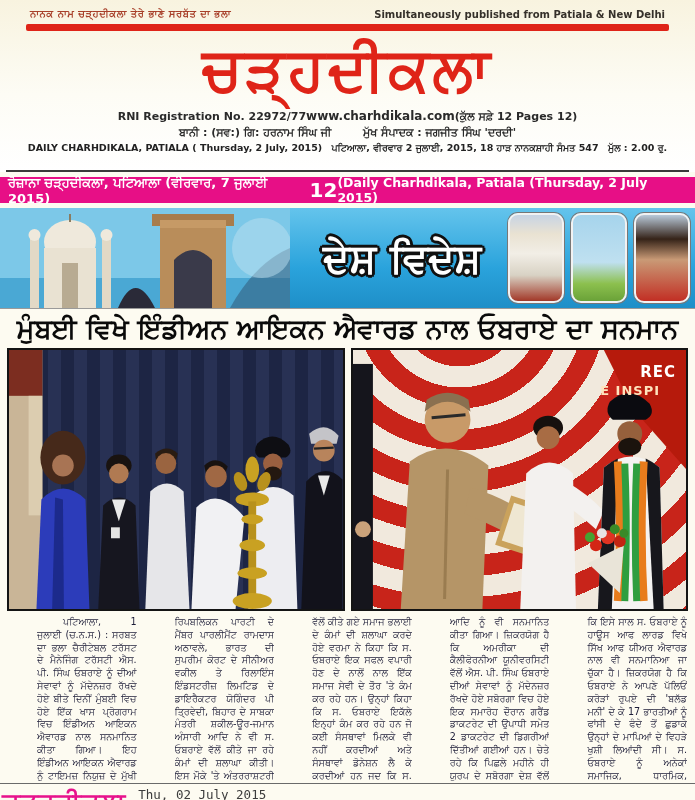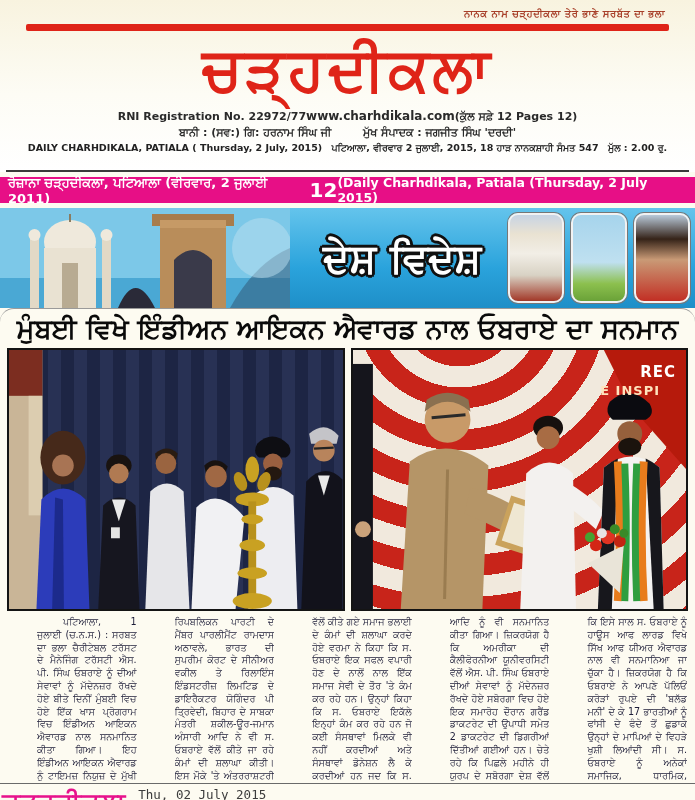--- a/index.html
+++ b/index.html
@@ -6,21 +6,21 @@
   html,body { width:695px; height:800px; }
   body {
     font-family:"DejaVu Sans", sans-serif;
     background:#fdfbf1;
     color:#1b1b1b;
     overflow:hidden;
     position:relative;
   }
   
   .masthead { padding-top:7px; background:linear-gradient(180deg,#f8f3df 0%, #fdfcf5 55%, #ffffff 100%); }
-  .mast-top { display:flex; justify-content:space-between; align-items:flex-end; padding:1px 30px 0 30px;flex-direction:column; }
+  .mast-top { display:flex; justify-content:space-between; align-items:flex-end; padding:1px 30px 0 30px; }
   .mast-slogan { color:#a8402a; font-size:10px; font-weight:bold; letter-spacing:.5px; }
   .mast-pub { color:#35302a; font-size:10px; font-weight:bold; }
   .mast-rule { height:7px; background:#df2418; margin:4px 26px 0 26px; border-radius:2px; }
   .mast-logo { text-align:center; color:#df2418; font-weight:bold; font-size:60px; line-height:76px; height:78px; overflow:hidden; letter-spacing:3px; }
   .mast-info { display:flex; justify-content:center; align-items:baseline; padding:0 28px; font-size:11px; font-weight:bold; color:#2a2a2a; }
   .mast-info .site { font-size:12px; }
   .mast-founder { text-align:center; font-size:11px; font-weight:bold; color:#2a2a2a; margin-top:3px; }
   .mast-founder span { margin:0 14px; }
   .mast-dateline { text-align:center; font-size:9.5px; font-weight:bold; color:#222; margin:3px 6px 0 6px; padding-bottom:16px; border-bottom:2px solid #3a3a3a; white-space:nowrap; overflow:hidden; }
   .mast-dateline span { margin:0 3px; }
@@ -35,21 +35,21 @@
   .banner-title { position:absolute; left:292px; top:4px; width:220px; text-align:center;
     font-size:40px; line-height:92px; font-weight:bold; color:#ffffff;
     text-shadow:-3px 0 #101010, 3px 0 #101010, 0 -3px #101010, 0 3px #101010, -2px -2px #101010, 2px 2px #101010, -2px 2px #101010, 2px -2px #101010; }
   .thumbs { position:absolute; right:5px; top:5px; display:flex; gap:7px; }
   .thumb { width:56px; height:90px; border-radius:10px; border:2px solid #f2f2f2; box-shadow:0 0 0 1px #777; }
   .thumb1 { background:linear-gradient(180deg,#c8d4e4 0%,#e9e2d2 22%,#f2eee6 45%,#d8d2c4 70%,#a23828 100%); }
   .thumb2 { background:linear-gradient(180deg,#a6d4ec 0%,#bfe0f0 55%,#8cc04e 80%,#6aa238 100%); }
   .thumb3 { background:linear-gradient(180deg,#b9c9d9 0%,#352318 28%,#c99a76 52%,#c22f24 100%); }
   
   .headline { height:40px; border-top:1px solid #9a9a9a; padding:1px 4px 0 4px; text-align:center;
-    font-size:27px; line-height:38px; font-weight:bold; color:#0a0a0a; white-space:nowrap; overflow:hidden;border-radius:14px; }
+    font-size:27px; line-height:38px; font-weight:bold; color:#0a0a0a; white-space:nowrap; overflow:hidden; }
   
   .photos { display:flex; gap:6px; padding:0 7px; height:263px; }
   .photo { flex:1; border:2px solid #141414; position:relative; overflow:hidden; }
   .photo-left { background:repeating-linear-gradient(90deg,#1d2544 0 13px,#283154 13px 26px); }
   .photo-right { background:repeating-radial-gradient(circle at 32% -18%, #c8241a 0 21px, #f1e9dd 21px 42px); }
   .photo svg { width:100%; height:100%; display:block; }
   .ov-rec { position:absolute; top:13px; right:10px; color:#ffffff; font-weight:bold; font-size:15px; letter-spacing:1px;text-align:center; }
   .ov-inspi { position:absolute; top:33px; right:26px; color:#ffe3bd; font-weight:bold; font-size:13px; letter-spacing:1px; }
   
   .story { display:flex; gap:9px; padding:5px 8px 0 8px; height:170px; overflow:hidden; }
@@ -59,41 +59,42 @@
   .footer { border-top:1px solid #6a6a6a; margin-top:2px; display:flex; align-items:center; gap:12px; padding:2px 4px 2px 2px; height:36px; }
   .footer-logo { color:#e7128c; font-weight:bold; font-size:26px; line-height:30px; letter-spacing:1px; }
   .footer-meta { font-family:"DejaVu Sans Mono", monospace; font-size:12.5px; color:#3c3c3c; line-height:15px; }
 </style>
 </head>
 <body>
 
 <div class="masthead">
   <div class="mast-top">
     <span class="mast-slogan">ਨਾਨਕ ਨਾਮ ਚੜ੍ਹਦੀਕਲਾ ਤੇਰੇ ਭਾਣੇ ਸਰਬੱਤ ਦਾ ਭਲਾ</span>
+    <span class="mast-pub">Simultaneously published from Patiala &amp; New Delhi</span>
   </div>
   <div class="mast-rule"></div>
   <div class="mast-logo">ਚੜ੍ਹਦੀਕਲਾ</div>
   <div class="mast-info">
     <span>RNI Registration No. 22972/77</span>
     <span class="site">www.charhdikala.com</span>
     <span>(ਕੁੱਲ ਸਫ਼ੇ 12 Pages 12)</span>
   </div>
   <div class="mast-founder">
     <span>ਬਾਨੀ : (ਸਵ:) ਗਿ: ਹਰਨਾਮ ਸਿੰਘ ਜੀ</span>
     <span>ਮੁੱਖ ਸੰਪਾਦਕ : ਜਗਜੀਤ ਸਿੰਘ 'ਦਰਦੀ'</span>
   </div>
   <div class="mast-dateline">
     <span>DAILY CHARHDIKALA, PATIALA ( Thursday, 2 July, 2015)</span>
     <span>ਪਟਿਆਲਾ, ਵੀਰਵਾਰ 2 ਜੁਲਾਈ, 2015, 18 ਹਾੜ ਨਾਨਕਸ਼ਾਹੀ ਸੰਮਤ 547</span>
     <span>ਮੁੱਲ : 2.00 ਰੁ.</span>
   </div>
 </div>
 
 <div class="issue-bar">
-  <span class="issue-left">ਰੋਜ਼ਾਨਾ ਚੜ੍ਹਦੀਕਲਾ, ਪਟਿਆਲਾ (ਵੀਰਵਾਰ, 2 ਜੁਲਾਈ 2011)</span>
+  <span class="issue-left">ਰੋਜ਼ਾਨਾ ਚੜ੍ਹਦੀਕਲਾ, ਪਟਿਆਲਾ (ਵੀਰਵਾਰ, 7 ਜੁਲਾਈ 2015)</span>
   <span class="issue-page">12</span>
   <span class="issue-right">(Daily Charhdikala, Patiala (Thursday, 2 July 2015)</span>
 </div>
 
 <div class="banner">
   <svg width="290" height="100" viewBox="0 0 290 100">
     <rect width="290" height="100" fill="#7cc8e8"></rect>
     <rect y="70" width="290" height="30" fill="#4aa8d4"></rect>
 
     <ellipse cx="70" cy="34" rx="26" ry="22" fill="#efe9dc"></ellipse>

